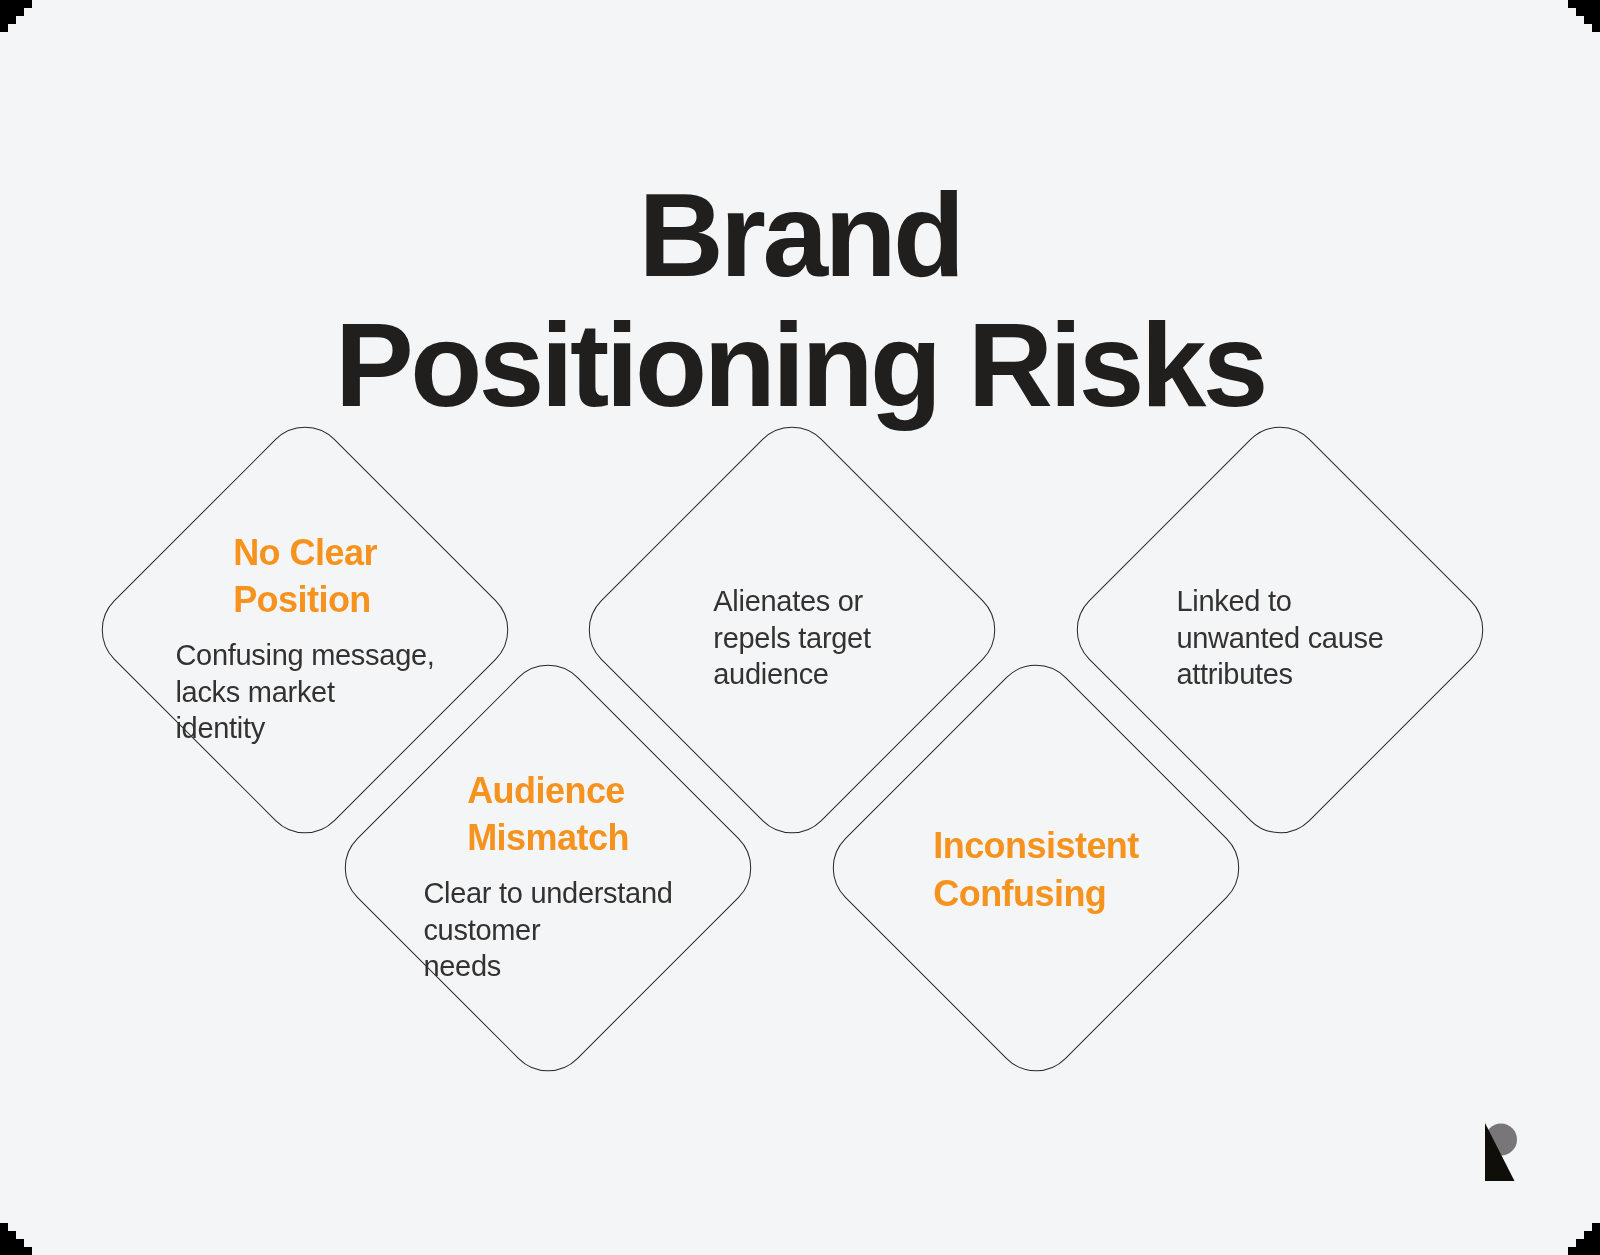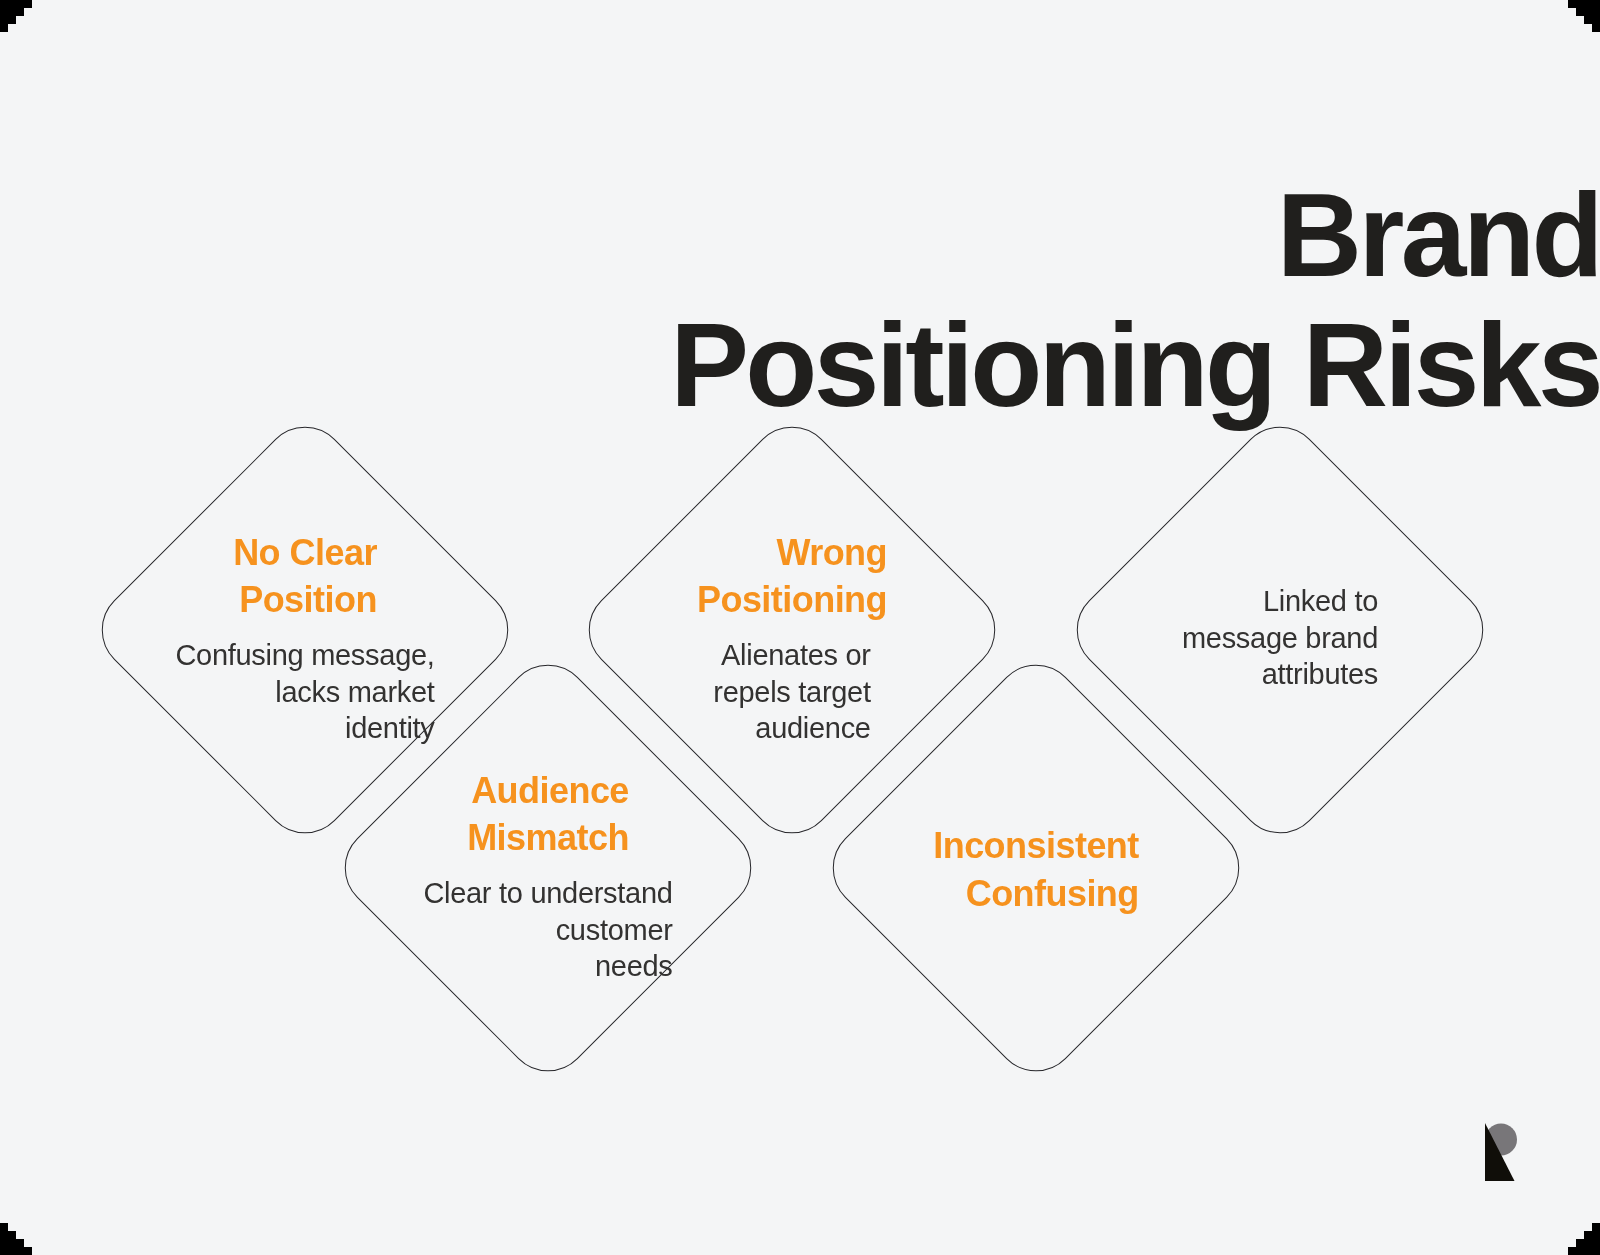--- a/index.html
+++ b/index.html
@@ -17,21 +17,21 @@
   }
   
   .corner { position: absolute; width: 32px; height: 32px; z-index: 9; }
   .corner.tl { left: 0; top: 0; }
   .corner.tr { right: 0; top: 0; transform: scaleX(-1); }
   .corner.bl { left: 0; bottom: 0; transform: scaleY(-1); }
   .corner.br { right: 0; bottom: 0; transform: rotate(180deg); }
 
   .title {
     position: absolute; top: 92px; left: 0; width: 100%;
-    text-align: right;
+    text-align: center;
     font-weight: bold;
     font-size: 118px;
     line-height: 1.1;
     letter-spacing: -0.03em;
     color: #201f1d;
     white-space: pre-line;
     z-index: 2;
   }
 
   .diamond { position: absolute; z-index: 1; }
@@ -44,21 +44,21 @@
     transform: rotate(45deg);
     box-sizing: border-box;
     background: transparent;
   }
   .diamond .text {
     position: absolute;
     left: -172px; top: -120px;
     width: 344px; height: 256px;
     display: flex; flex-direction: column;
     align-items: center; justify-content: center;
-    text-align: right;
+    text-align: left;
   }
   .dt {
     font-weight: bold;
     font-size: 36px;
     line-height: 1.32;
     letter-spacing: -0.015em;
     color: #f6921e;
     white-space: pre-line;
     margin-bottom: 13px;
   }
@@ -98,33 +98,31 @@
 Position</div>
       <div class="dd">Confusing message,
 lacks market
 identity</div>
     </div>
   </div>
 
   <div class="diamond d2">
     <div class="shape"></div>
     <div class="text">
-      <div class="dt">Wrong
-Positioning</div>
       <div class="dd">Alienates or
 repels target
 audience</div>
     </div>
   </div>
 
   <div class="diamond d3">
     <div class="shape"></div>
     <div class="text">
       <div class="dd">Linked to
-message brand
+unwanted cause
 attributes</div>
     </div>
   </div>
 
   <div class="diamond d4">
     <div class="shape"></div>
     <div class="text">
       <div class="dt">Audience
 Mismatch</div>
       <div class="dd">Clear to understand

